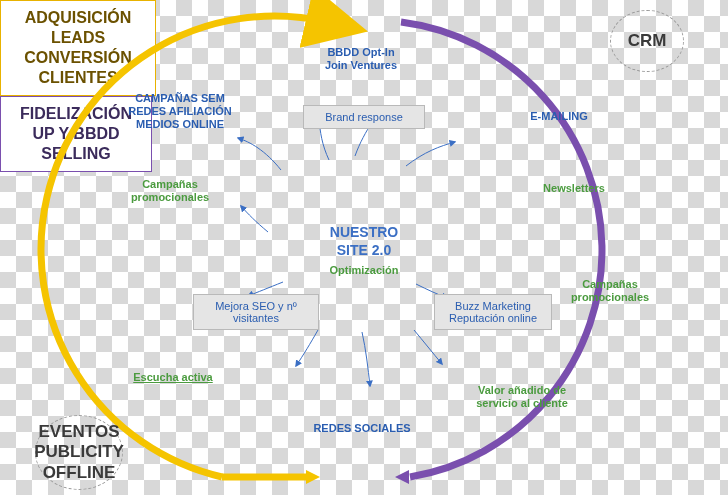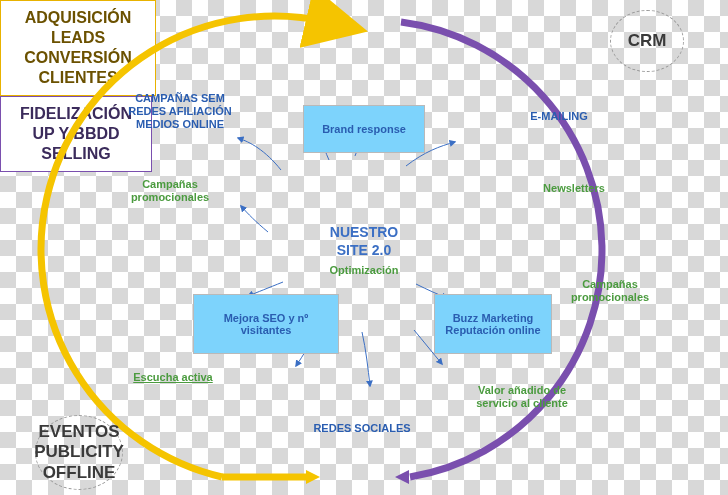--- a/index.html
+++ b/index.html
@@ -40,26 +40,26 @@
     color: #2a5db0;
     font-size: 11px;
     font-weight: bold;
   }
   .green-lbl {
     color: #4b9b3f;
     font-size: 11px;
     font-weight: bold;
   }
   .boxed {
-    background: #7dd3fc;
+    background: #e5e5e5;
     border: 1px solid #b9b9b9;
     color: #2a5db0;
     font-size: 11px;
-    font-weight: bold;
-    padding: 17px 7px;
+    font-weight: normal;
+    padding: 5px 7px;
     box-sizing: border-box;
   }
   .end-box {
     background: #ffffff;
     border: 1px solid #e8b200;
     color: #6b5100;
     font-size: 16px;
     font-weight: bold;
     padding: 7px 6px;
     box-sizing: border-box;
@@ -148,38 +148,40 @@
 
   <div class="end-box" style="left:12px; top:218px; width:156px;">
     <span>ADQUISICIÓN LEADS
 CONVERSIÓN CLIENTES</span>
   </div>
   <div class="end-box purple" style="left:566px; top:218px; width:152px;">
     <span>FIDELIZACIÓN
 UP Y BBDD SELLING</span>
   </div>
 
+  <div class="lbl blue-lbl" style="left:296px; top:46px; width:130px;">BBDD Opt-In
+Join Ventures</div>
   <div class="lbl blue-lbl" style="left:112px; top:92px; width:136px;">CAMPAÑAS SEM
 REDES AFILIACIÓN
 MEDIOS ONLINE</div>
   <div class="lbl blue-lbl" style="left:506px; top:110px; width:106px;">E-MAILING</div>
   <div class="lbl blue-lbl" style="left:296px; top:422px; width:132px;">REDES SOCIALES</div>
 
   <div class="lbl green-lbl" style="left:122px; top:178px; width:96px;">Campañas
 promocionales</div>
   <div class="lbl green-lbl" style="left:528px; top:182px; width:92px;">Newsletters</div>
   <div class="lbl green-lbl" style="left:318px; top:264px; width:92px;">Optimización</div>
   <div class="lbl green-lbl" style="left:560px; top:278px; width:100px;">Campañas
 promocionales</div>
   <div class="lbl green-lbl" style="left:118px; top:371px; width:110px;text-decoration:underline;">Escucha activa</div>
   <div class="lbl green-lbl" style="left:462px; top:384px; width:120px;">Valor añadido de
 servicio al cliente</div>
 
   <div class="boxed" style="position:absolute; left:303px; top:105px; width:122px; text-align:center;">Brand response</div>
-  <div class="boxed" style="position:absolute; left:193px; top:294px; width:146px; text-align:center; white-space:pre-line;">Mejora SEO y nº
+  <div class="boxed" style="position:absolute; left:193px; top:294px; width:126px; text-align:center; white-space:pre-line;">Mejora SEO y nº
 visitantes</div>
   <div class="boxed" style="position:absolute; left:434px; top:294px; width:118px; text-align:center; white-space:pre-line;">Buzz Marketing
 Reputación online</div>
 
   <div class="lbl center-lbl" style="left:303px; top:224px; width:122px; white-space:pre-line;">NUESTRO
 SITE 2.0</div>
 
 </div>
 
 </body></html>

